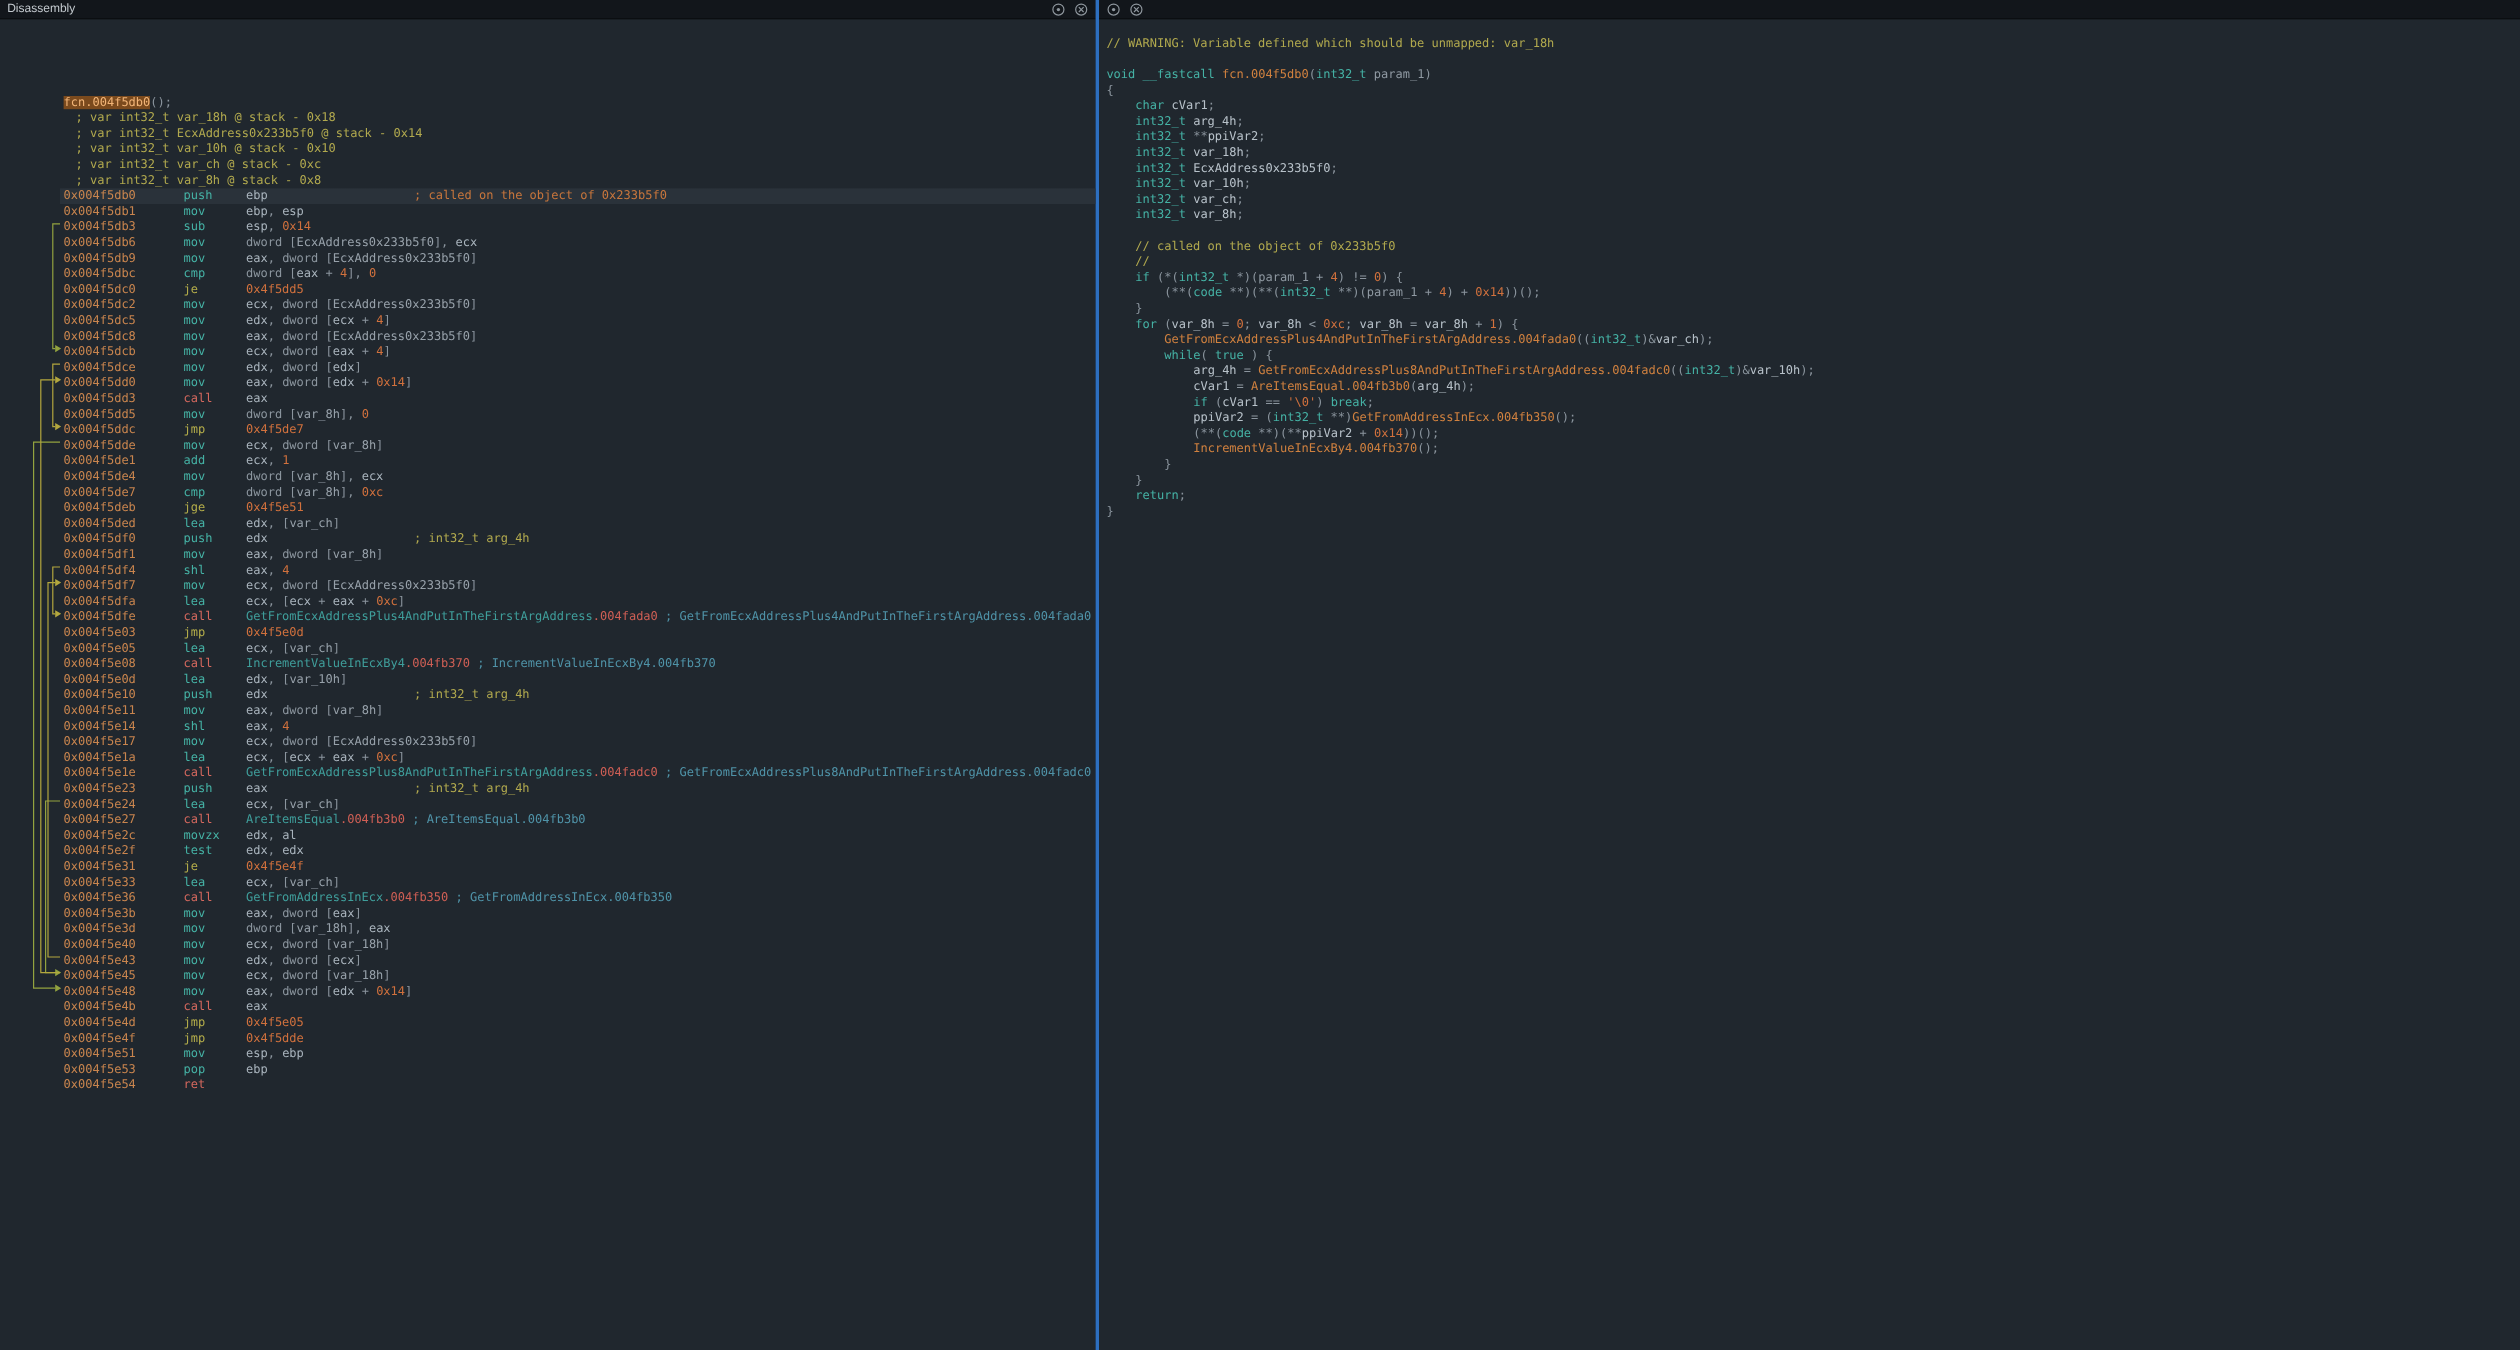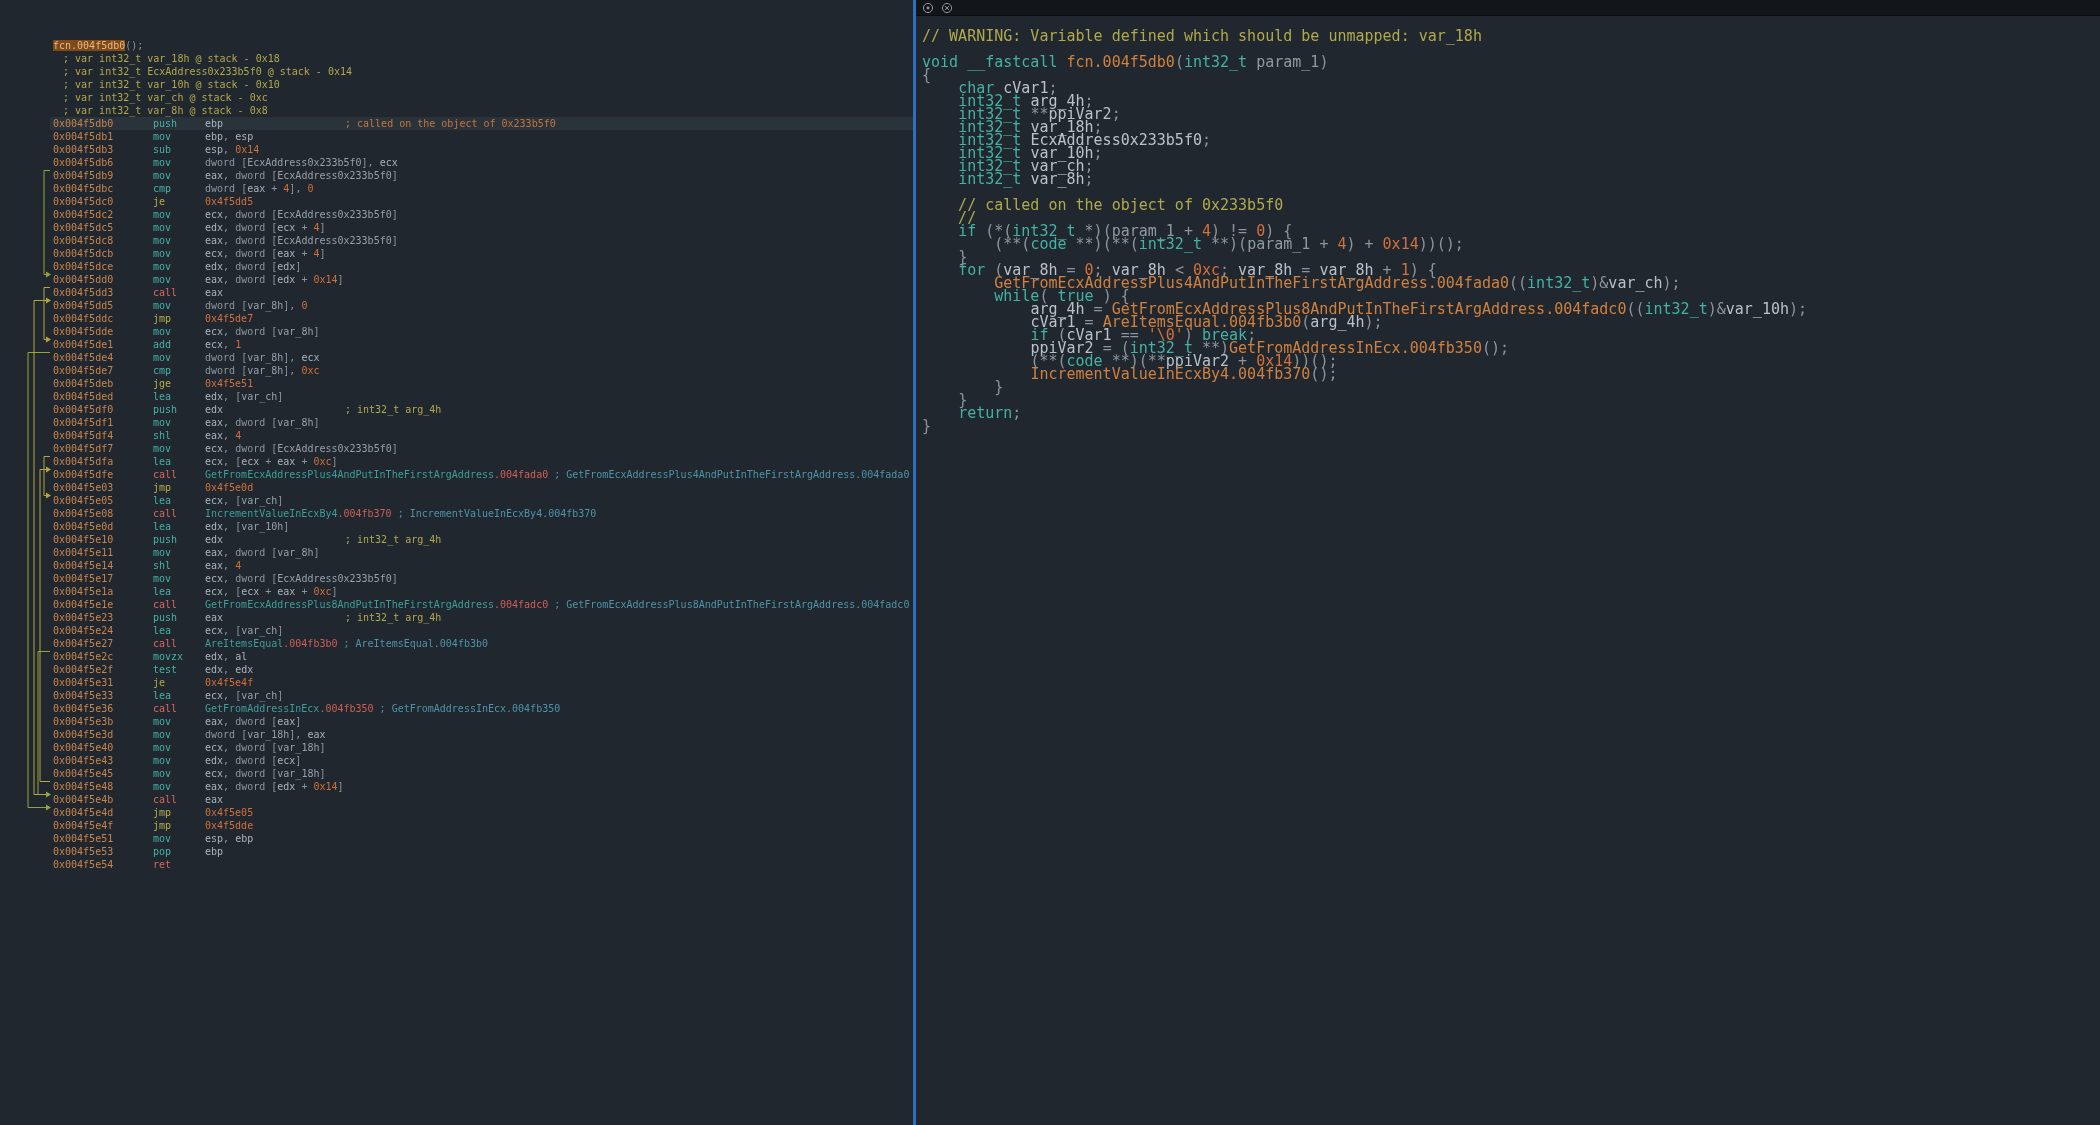--- a/index.html
+++ b/index.html
@@ -8,22 +8,22 @@
   .panel{display:flex;flex-direction:column;background:var(--background,#20272e);min-width:0}
   .panel.left{width:913px}
   .splitter{width:3px;background:var(--splitter-accent,#2d6fc0)}
   .panel.right{flex:1}
   .phead{height:16px;background:var(--header-background,#12161b);border-bottom:1px solid #0b0e11;
          display:flex;align-items:center;padding:0 6px;gap:7px;
          font-family:"Liberation Sans",sans-serif;font-size:10px;color:#c2c8cd}
   .phead .ptitle{flex:1;white-space:nowrap}
   .hicon{width:12px;height:12px;display:flex;align-items:center;justify-content:center;cursor:pointer}
   .pbody{position:relative;flex:1;overflow:hidden;white-space:pre}
-  #asm-body{padding-top:0;font-size:10px;line-height:13px;color:#9aa5ae}
-  #dec-body{padding:14px 0 0 6px;font-size:15px;line-height:13px;color:#b8c2ca}
+  #asm-body{padding-top:24px;font-size:10px;line-height:13px;color:#9aa5ae}
+  #dec-body{padding:14px 0 0 6px;font-size:10px;line-height:13px;color:#b8c2ca}
   .line{height:13px;white-space:pre}
   .asmline,.fnline{padding-left:53px}
   .varline{padding-left:63px}
   .asmline.hl{background:linear-gradient(to right,transparent 50px,var(--highlight-row,#2a323a) 50px)}
   .addr{display:inline-block;width:100px;color:var(--address,#c9854e)}
   .mn{display:inline-block;width:52px;color:var(--mnemonic,#45b2a5)}
   .mn.m-call{color:var(--call-mnemonic,#d4685e)}
   .mn.m-jmp{color:var(--jump-mnemonic,#b4ad4a)}
   .ops-pad{display:inline-block;min-width:140px}
   .pun{color:#8b959e}.id{color:#97a1aa}.reg{color:#a9b4bd}.mem{color:#8b959e}
@@ -40,20 +40,35 @@
   .str{color:var(--number,#d1713d)}
   .fn-box{background:var(--selection-box-bg,#7b4a1d);color:#f3b577}
   #jump-arrows{position:absolute;left:0;top:0;pointer-events:none}
 </style>
 </head>
 <body>
 
 <div class="app">
 
   <div class="panel left">
+    <div class="phead">
+      <span class="ptitle">Disassembly</span>
+      <span class="hicon">
+        <svg viewBox="0 0 12 12" width="12" height="12">
+            <circle cx="6" cy="6" r="4.6" fill="none" stroke="#8e969d"></circle>
+            <circle cx="6" cy="6" r="1.4" fill="#8e969d"></circle>
+          </svg>
+      </span>
+      <span class="hicon">
+        <svg viewBox="0 0 12 12" width="12" height="12">
+            <circle cx="6" cy="6" r="4.6" fill="none" stroke="#8e969d"></circle>
+            <path d="M4 4 L8 8 M8 4 L4 8" stroke="#8e969d"></path>
+          </svg>
+      </span>
+    </div>
     <div class="pbody" id="asm-body">
       <svg id="jump-arrows" width="52" height="880">
           <polyline points="50,170.5 44,170.5 44,274.5 46,274.5" fill="none" stroke="#93a33f"></polyline>
           <polygon points="46,271.5 46,277.5 51,274.5" fill="#93a33f"></polygon>
           <polyline points="50,287.5 44,287.5 44,339.5 46,339.5" fill="none" stroke="#b3a73e"></polyline>
           <polygon points="46,336.5 46,342.5 51,339.5" fill="#b3a73e"></polygon>
           <polyline points="50,352.5 28,352.5 28,807.5 46,807.5" fill="none" stroke="#93a33f"></polyline>
           <polygon points="46,804.5 46,810.5 51,807.5" fill="#93a33f"></polygon>
           <polyline points="50,456.5 44,456.5 44,495.5 46,495.5" fill="none" stroke="#b3a73e"></polyline>
           <polygon points="46,492.5 46,498.5 51,495.5" fill="#b3a73e"></polygon>

